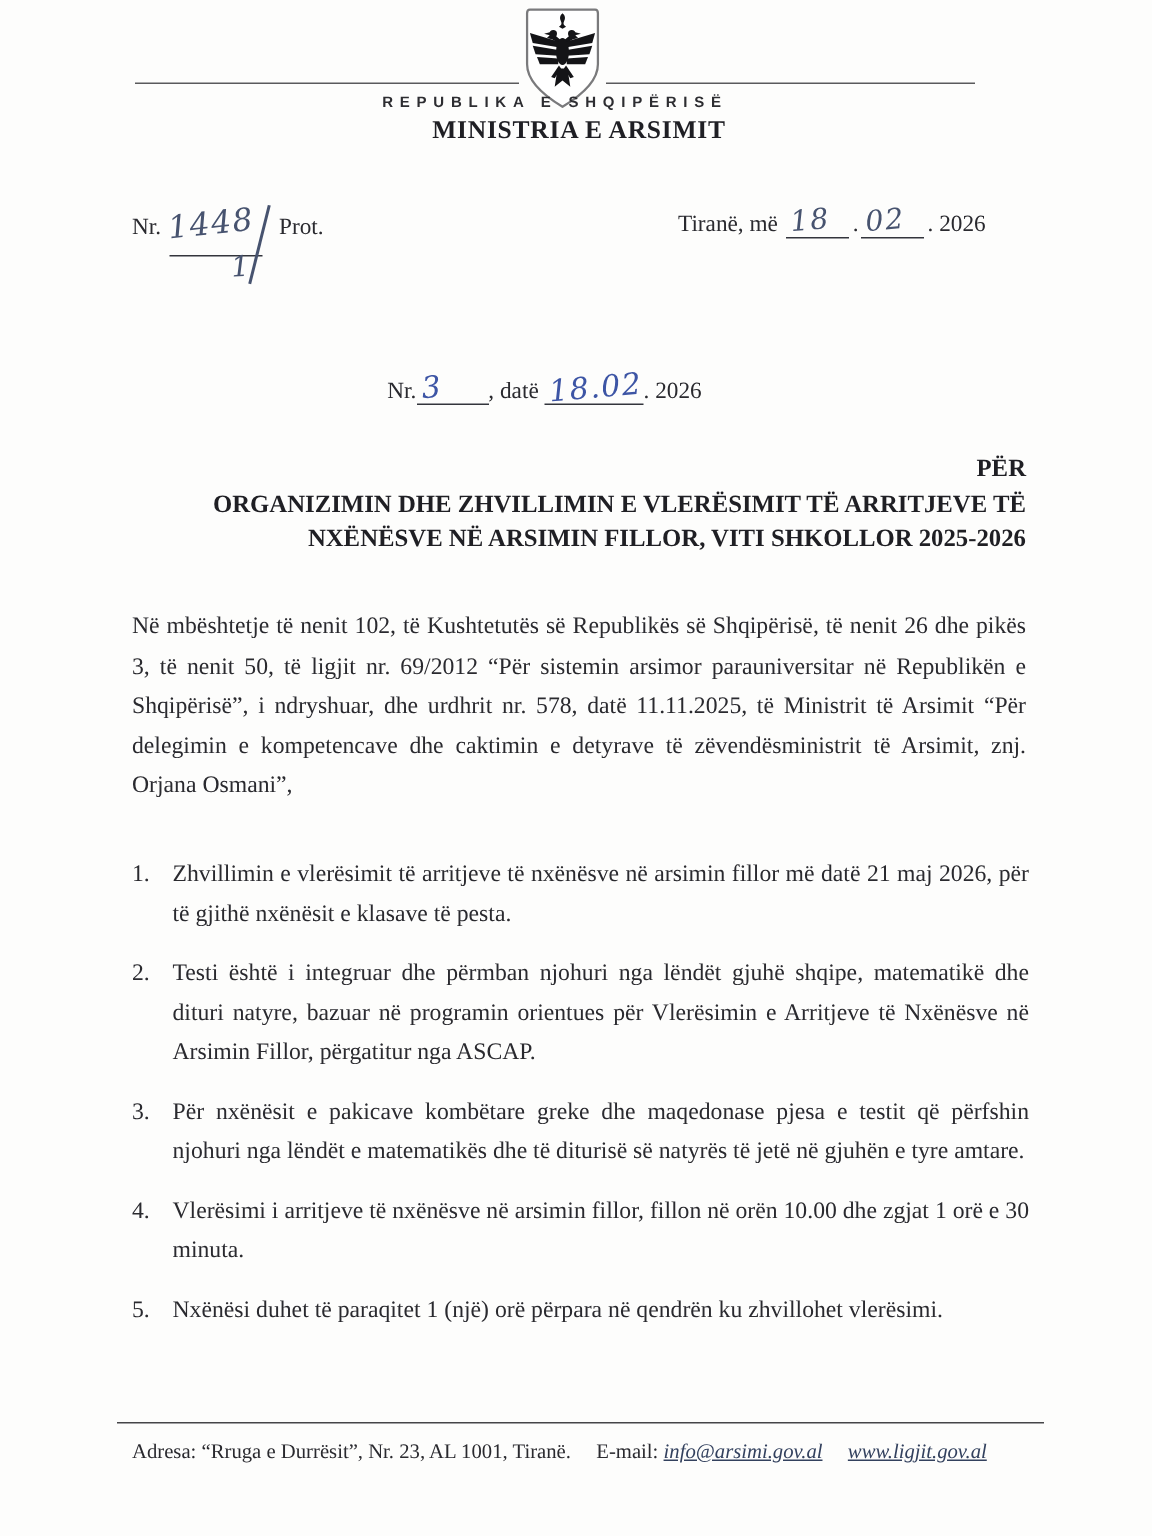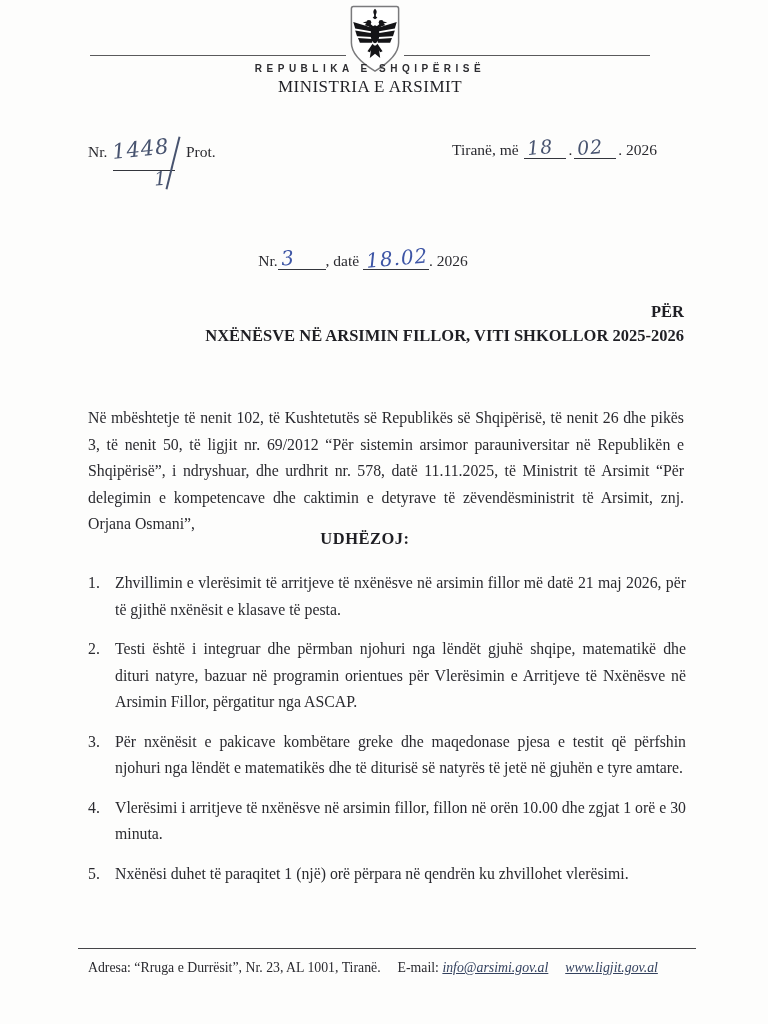--- a/index.html
+++ b/index.html
@@ -18,21 +18,21 @@
   .hline{position:absolute;top:55px;height:0;border-top:1.6px solid #5a5a5c;}
   .hline.left{left:90px;width:256px;}
   .hline.right{left:404px;width:246px;}
   .republic{
     position:absolute;top:63px;left:0;width:740px;text-align:center;
     font-family:"Liberation Sans", sans-serif;
     font-size:10px;font-weight:bold;letter-spacing:4.5px;color:#2d2d31;
   }
   .ministry{
     position:absolute;top:77px;left:0;width:740px;text-align:center;
-    font-size:17px;font-weight:normal;letter-spacing:.5px;color:#1f1f24;
+    font-size:17px;font-weight:bold;letter-spacing:.5px;color:#1f1f24;padding-left:16px;
   }
 
   
   .hw{
     font-family:"DejaVu Serif", serif;font-style:italic;
     letter-spacing:1px;white-space:nowrap;
   }
   .hw-dark{color:#47536f;}
   .hw-blue{color:#3d55a5;}
   .proto{position:absolute;left:88px;top:133px;width:150px;height:70px;font-size:15.5px;}
@@ -129,26 +129,26 @@
   </div>
 
 
   <div class="numline">
     <span>Nr.</span><span class="blank blank-nr"><span class="val hw hw-blue">3</span></span><span>, datë</span>
     <span class="blank blank-date"><span class="val hw hw-blue">18.02</span></span><span>. 2026</span>
   </div>
 
   <div class="title">
     <div>PËR</div>
+    <div>ORGANIZIMIN DHE ZHVILLIMIN E VLERËSIMIT TË ARRITJEVE TË</div>
     <div>NXËNËSVE NË ARSIMIN FILLOR, VITI SHKOLLOR  2025-2026</div>
   </div>
 
   <div class="preamble">Në mbështetje të nenit 102, të Kushtetutës së Republikës së Shqipërisë, të nenit 26  dhe pikës 3, të nenit 50, të ligjit nr. 69/2012 “Për sistemin arsimor parauniversitar në Republikën e Shqipërisë”, i ndryshuar, dhe urdhrit nr. 578, datë 11.11.2025, të Ministrit të Arsimit “Për delegimin e kompetencave dhe caktimin e detyrave të zëvendësministrit të Arsimit, znj. Orjana Osmani”,</div>
 
-  <div class="order-heading">UDHËZOJ:</div>
 
   <div class="items">
     <div class="item">
       <span class="num">1.</span>
       <span class="txt">Zhvillimin e vlerësimit të arritjeve të nxënësve në arsimin fillor më datë 21 maj 2026, për të gjithë nxënësit e klasave të pesta.</span>
     </div>
     <div class="item">
       <span class="num">2.</span>
       <span class="txt">Testi është i integruar dhe përmban njohuri nga lëndët gjuhë shqipe, matematikë dhe dituri natyre, bazuar në programin orientues për Vlerësimin e Arritjeve të Nxënësve në Arsimin Fillor, përgatitur nga ASCAP.</span>
     </div>

